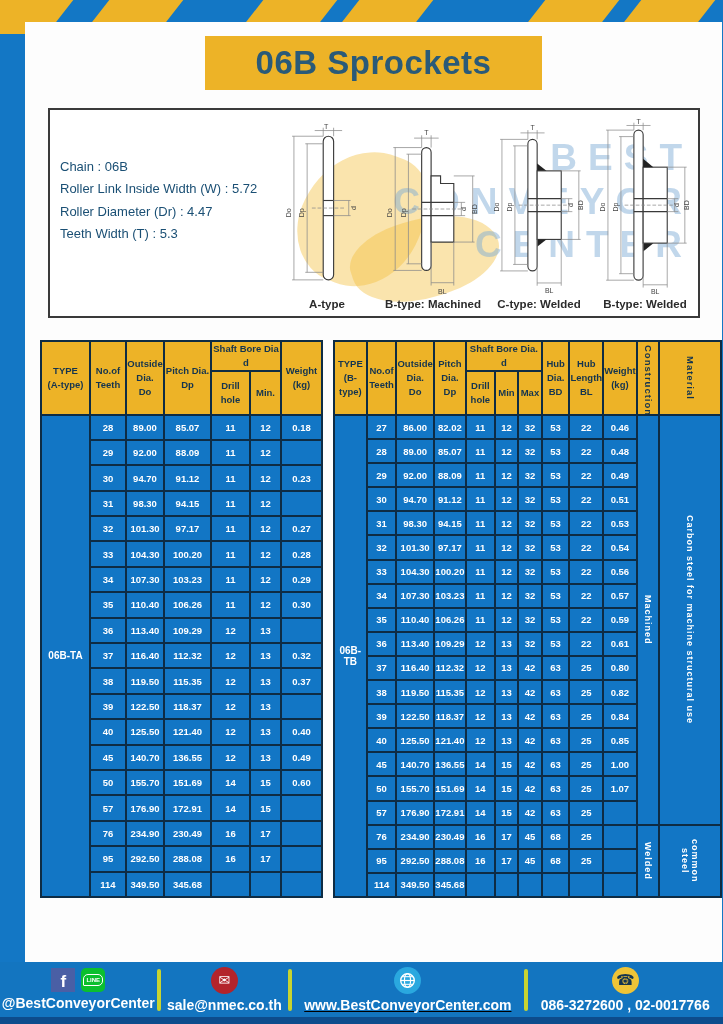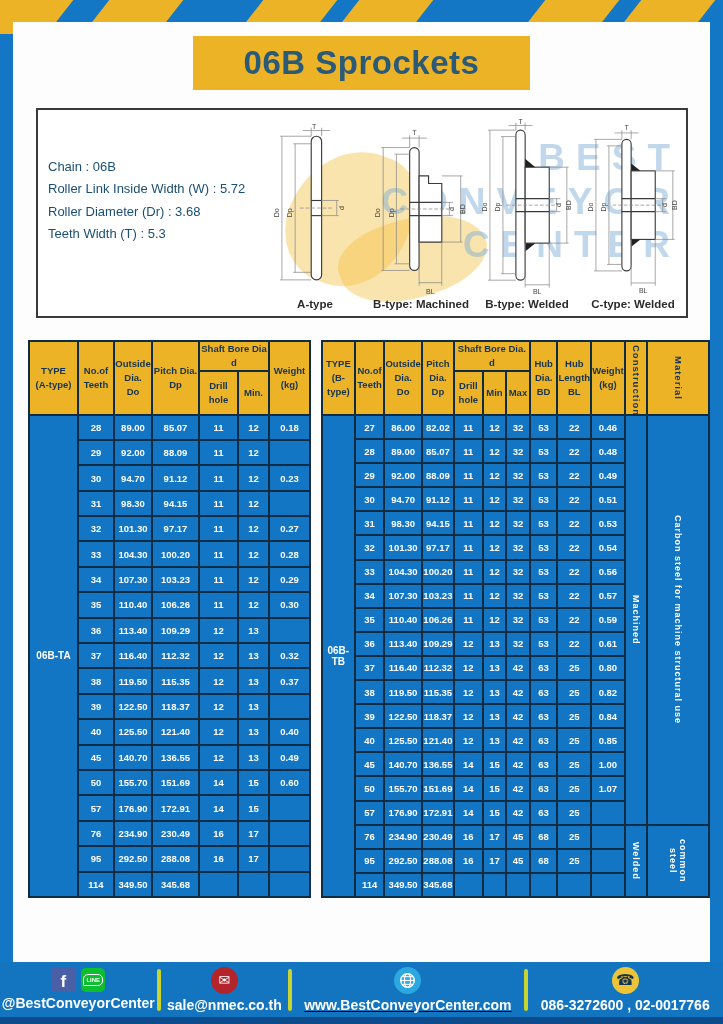--- a/index.html
+++ b/index.html
@@ -8,21 +8,21 @@
     position:relative;
     background:#1377c5;
     font-family:"Liberation Sans", sans-serif;
     overflow:hidden;
   }
   
   .top-band { position:absolute; top:0; left:0; width:723px; height:34px; overflow:hidden; }
   .stripe { position:absolute; top:-6px; height:46px; width:74px; background:#edb327; transform:skewX(-38deg); }
   
   .white-panel {
-    position:absolute; left:13px; top:22px; width:697px; height:940px;
+    position:absolute; left:25px; top:22px; width:697px; height:940px;
     background:#fdfdfd; z-index:2;
   }
   
   .title-box {
     position:absolute; left:180px; top:14px; width:337px; height:54px;
     background:#edb327; display:flex; align-items:center; justify-content:center;
   }
   .title-box h1 { font-size:33px; font-weight:bold; color:#2a5a78; letter-spacing:0.5px; }
   
   .diagram-panel {
@@ -115,21 +115,21 @@
     <div class="wm-blob blob2"></div>
     <div class="watermark">
       <div>BEST</div>
       <div>CONVEYOR</div>
       <div>CENTER</div>
     </div>
 
     <div class="specs">
       <div>Chain : 06B</div>
       <div>Roller Link Inside Width (W) : 5.72</div>
-      <div>Roller Diameter (Dr) : 3.68</div>
+      <div>Roller Diameter (Dr) : 4.47</div>
       <div>Teeth Width (T) : 5.3</div>
     </div>
 
     <div class="figures">
 
       <div class="figure">
         <svg width="90" height="172" viewBox="0 0 90 182">
           <line class="dim" x1="41" y1="14" x2="41" y2="5"></line>
             <line class="dim" x1="52" y1="14" x2="52" y2="5"></line>
           <line class="dim" x1="32" y1="8" x2="61" y2="8"></line>
@@ -180,20 +180,57 @@
           <line class="dim" x1="72" y1="56" x2="94" y2="56"></line>
             <line class="dim" x1="72" y1="126" x2="94" y2="126"></line>
           <line class="dim" x1="92" y1="56" x2="92" y2="126"></line>
           <text transform="rotate(-90 97 91)" x="97" y="91" text-anchor="middle">BD</text>
           <line class="dim" x1="48" y1="126" x2="48" y2="172"></line>
             <line class="dim" x1="72" y1="126" x2="72" y2="172"></line>
           <line class="dim" x1="48" y1="169" x2="72" y2="169"></line>
           <text x="60" y="181" text-anchor="middle">BL</text>
         </svg>
         <div class="caption">B-type: Machined</div>
+      </div>
+
+      <div class="figure">
+        <svg width="100" height="176" viewBox="0 0 100 190">
+          <line class="dim" x1="38" y1="22" x2="38" y2="12"></line>
+            <line class="dim" x1="48" y1="22" x2="48" y2="12"></line>
+          <line class="dim" x1="30" y1="15" x2="56" y2="15"></line>
+          <text x="43" y="12" text-anchor="middle">T</text>
+          <rect class="part" x="38" y="22" width="10" height="142" rx="5"></rect>
+          <rect class="part" x="48" y="56" width="26" height="74"></rect>
+          <path class="weld" d="M48,56 L48,48 L58,56 Z"></path>
+            <path class="weld" d="M48,130 L48,138 L58,130 Z"></path>
+          <line class="part" x1="38" y1="86" x2="74" y2="86"></line>
+            <line class="part" x1="38" y1="100" x2="74" y2="100"></line>
+          <line class="dimd" x1="28" y1="93" x2="82" y2="93"></line>
+          <line class="dim" x1="38" y1="22" x2="8" y2="22"></line>
+            <line class="dim" x1="38" y1="164" x2="8" y2="164"></line>
+          <line class="dim" x1="10" y1="22" x2="10" y2="164"></line>
+          <text transform="rotate(-90 7 95)" x="7" y="95" text-anchor="middle">Do</text>
+          <line class="dim" x1="38" y1="29" x2="22" y2="29"></line>
+            <line class="dim" x1="38" y1="157" x2="22" y2="157"></line>
+          <line class="dim" x1="24" y1="29" x2="24" y2="157"></line>
+          <text transform="rotate(-90 21 95)" x="21" y="95" text-anchor="middle">Dp</text>
+          <line class="dim" x1="74" y1="86" x2="86" y2="86"></line>
+            <line class="dim" x1="74" y1="100" x2="86" y2="100"></line>
+          <line class="dim" x1="82" y1="86" x2="82" y2="100"></line>
+          <text transform="rotate(-90 87 93)" x="87" y="93" text-anchor="middle">d</text>
+          <line class="dim" x1="74" y1="56" x2="95" y2="56"></line>
+            <line class="dim" x1="74" y1="130" x2="95" y2="130"></line>
+          <line class="dim" x1="93" y1="56" x2="93" y2="130"></line>
+          <text transform="rotate(-90 98 93)" x="98" y="93" text-anchor="middle">BD</text>
+          <line class="dim" x1="48" y1="130" x2="48" y2="180"></line>
+            <line class="dim" x1="74" y1="130" x2="74" y2="180"></line>
+          <line class="dim" x1="48" y1="177" x2="74" y2="177"></line>
+          <text x="61" y="188" text-anchor="middle">BL</text>
+        </svg>
+        <div class="caption">C-type: Welded</div>
       </div>
 
       <div class="figure">
         <svg width="100" height="176" viewBox="0 0 100 190">
           <line class="dim" x1="38" y1="12" x2="38" y2="4"></line>
             <line class="dim" x1="48" y1="12" x2="48" y2="4"></line>
           <line class="dim" x1="30" y1="7" x2="56" y2="7"></line>
           <text x="43" y="5" text-anchor="middle">T</text>
           <rect class="part" x="38" y="12" width="10" height="162" rx="5"></rect>
           <rect class="part" x="48" y="52" width="26" height="82"></rect>
@@ -217,57 +254,20 @@
           <line class="dim" x1="74" y1="52" x2="95" y2="52"></line>
             <line class="dim" x1="74" y1="134" x2="95" y2="134"></line>
           <line class="dim" x1="93" y1="52" x2="93" y2="134"></line>
           <text transform="rotate(-90 98 93)" x="98" y="93" text-anchor="middle">BD</text>
           <line class="dim" x1="48" y1="134" x2="48" y2="182"></line>
             <line class="dim" x1="74" y1="134" x2="74" y2="182"></line>
           <line class="dim" x1="48" y1="179" x2="74" y2="179"></line>
           <text x="61" y="189" text-anchor="middle">BL</text>
         </svg>
         <div class="caption">B-type: Welded</div>
-      </div>
-
-      <div class="figure">
-        <svg width="100" height="176" viewBox="0 0 100 190">
-          <line class="dim" x1="38" y1="22" x2="38" y2="12"></line>
-            <line class="dim" x1="48" y1="22" x2="48" y2="12"></line>
-          <line class="dim" x1="30" y1="15" x2="56" y2="15"></line>
-          <text x="43" y="12" text-anchor="middle">T</text>
-          <rect class="part" x="38" y="22" width="10" height="142" rx="5"></rect>
-          <rect class="part" x="48" y="56" width="26" height="74"></rect>
-          <path class="weld" d="M48,56 L48,48 L58,56 Z"></path>
-            <path class="weld" d="M48,130 L48,138 L58,130 Z"></path>
-          <line class="part" x1="38" y1="86" x2="74" y2="86"></line>
-            <line class="part" x1="38" y1="100" x2="74" y2="100"></line>
-          <line class="dimd" x1="28" y1="93" x2="82" y2="93"></line>
-          <line class="dim" x1="38" y1="22" x2="8" y2="22"></line>
-            <line class="dim" x1="38" y1="164" x2="8" y2="164"></line>
-          <line class="dim" x1="10" y1="22" x2="10" y2="164"></line>
-          <text transform="rotate(-90 7 95)" x="7" y="95" text-anchor="middle">Do</text>
-          <line class="dim" x1="38" y1="29" x2="22" y2="29"></line>
-            <line class="dim" x1="38" y1="157" x2="22" y2="157"></line>
-          <line class="dim" x1="24" y1="29" x2="24" y2="157"></line>
-          <text transform="rotate(-90 21 95)" x="21" y="95" text-anchor="middle">Dp</text>
-          <line class="dim" x1="74" y1="86" x2="86" y2="86"></line>
-            <line class="dim" x1="74" y1="100" x2="86" y2="100"></line>
-          <line class="dim" x1="82" y1="86" x2="82" y2="100"></line>
-          <text transform="rotate(-90 87 93)" x="87" y="93" text-anchor="middle">d</text>
-          <line class="dim" x1="74" y1="56" x2="95" y2="56"></line>
-            <line class="dim" x1="74" y1="130" x2="95" y2="130"></line>
-          <line class="dim" x1="93" y1="56" x2="93" y2="130"></line>
-          <text transform="rotate(-90 98 93)" x="98" y="93" text-anchor="middle">BD</text>
-          <line class="dim" x1="48" y1="130" x2="48" y2="180"></line>
-            <line class="dim" x1="74" y1="130" x2="74" y2="180"></line>
-          <line class="dim" x1="48" y1="177" x2="74" y2="177"></line>
-          <text x="61" y="188" text-anchor="middle">BL</text>
-        </svg>
-        <div class="caption">C-type: Welded</div>
       </div>
     </div>
   </div>
 
   <div class="table-a-wrap">
     <table class="table-a">
       <colgroup>
         <col style="width:49px">
           <col style="width:36px">
           <col style="width:38px">

